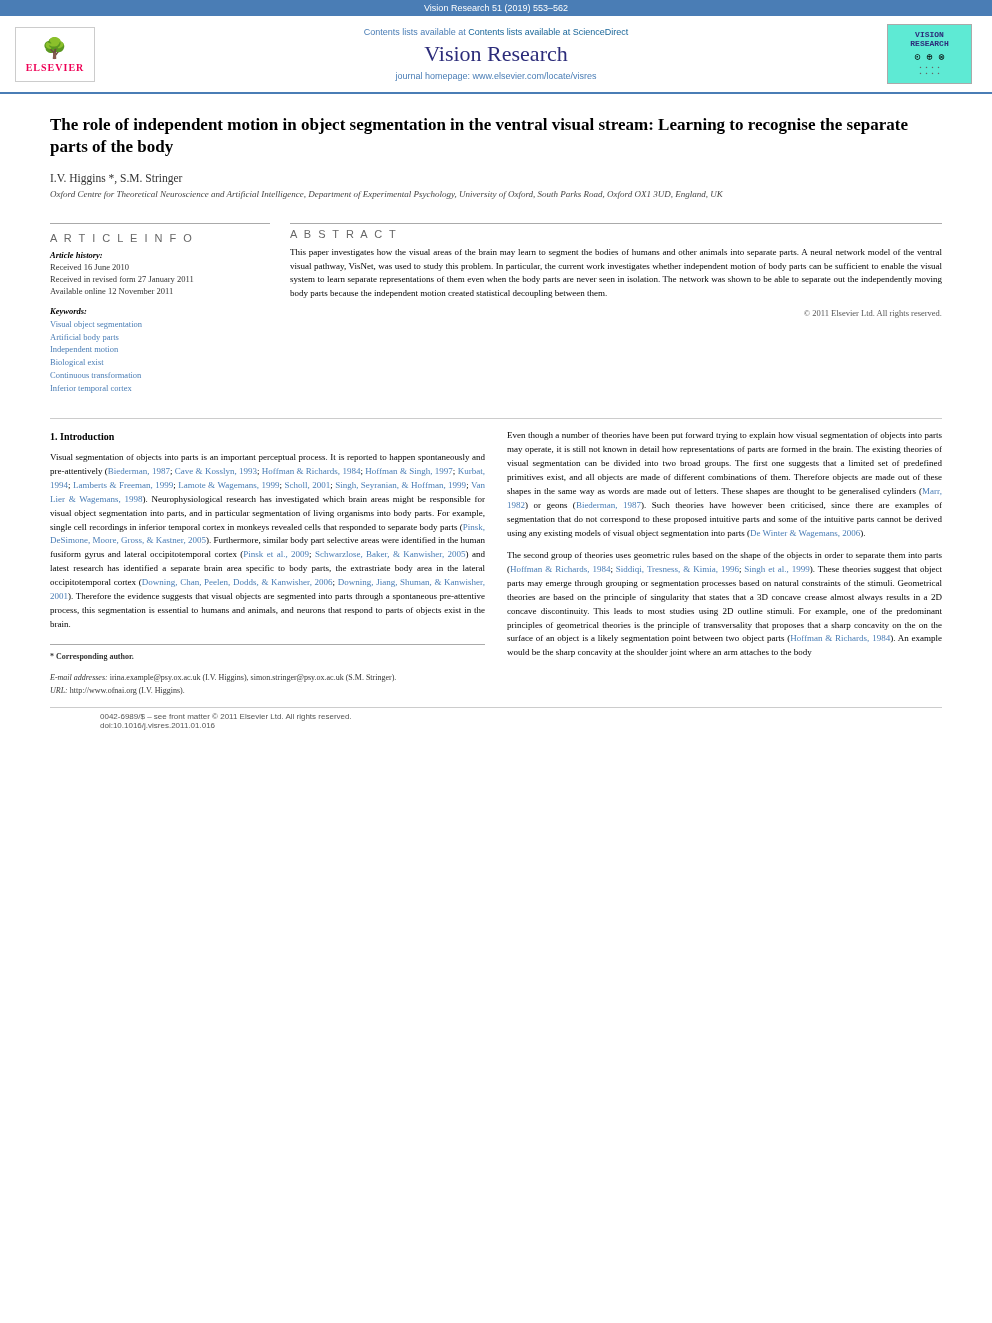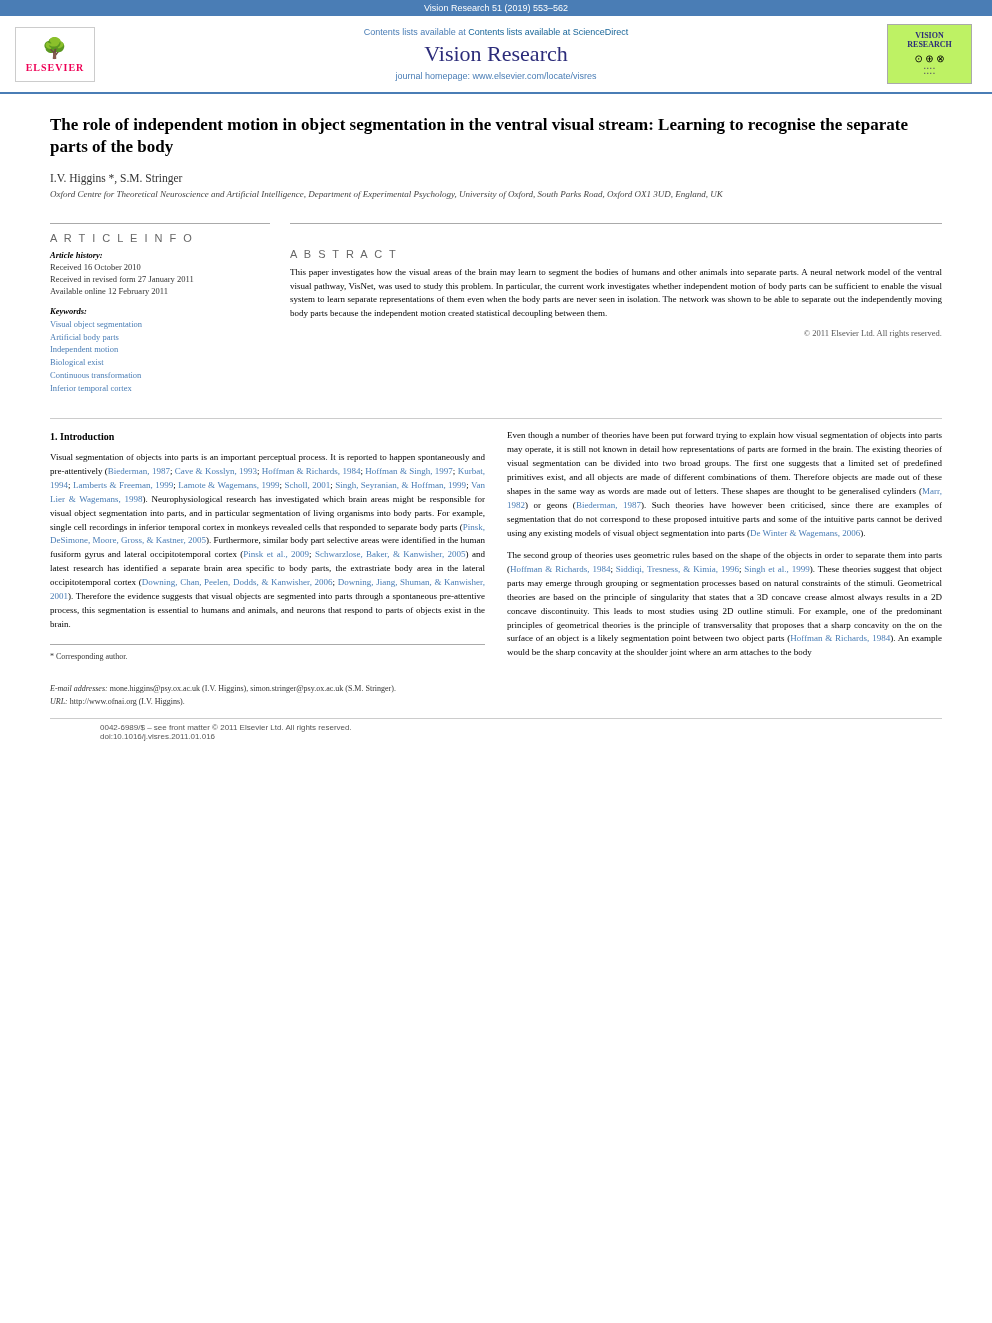--- a/index.html
+++ b/index.html
@@ -74,26 +74,27 @@
       font-family: Arial, sans-serif;
     }
     .vision-research-logo {
       width: 90px;
       flex-shrink: 0;
     }
     .vr-logo-box {
       width: 85px;
       height: 60px;
       border: 1px solid #aaa;
-      background: #bef264;
+      background: #5eead4;
       display: flex;
       flex-direction: column;
       align-items: center;
       justify-content: center;
       font-size: 6px;
+      font-family: Liberation Mono, monospace;
     }
     .vr-logo-title {
       font-size: 8px;
       font-weight: bold;
       color: #2c2c7a;
       text-align: center;
       line-height: 1.1;
     }
     .vr-logo-dots {
       font-size: 10px;
@@ -127,21 +128,21 @@
     }
     .article-info {
       width: 220px;
       flex-shrink: 0;
       border-top: 1px solid #aaa;
       padding-top: 8px;
     }
     .abstract-section {
       flex: 1;
       border-top: 1px solid #aaa;
-      padding-top: 24px;
+      padding-top: 4px;
     }
     .section-label {
       font-size: 11px;
       font-family: Arial, sans-serif;
       letter-spacing: 2px;
       color: #666;
       margin-bottom: 6px;
       font-weight: normal;
     }
     .article-info-group {
@@ -267,23 +268,23 @@
   </div>
 
   <div class="affiliation">Oxford Centre for Theoretical Neuroscience and Artificial Intelligence, Department of Experimental Psychology, University of Oxford, South Parks Road, Oxford OX1 3UD, England, UK</div>
 
   <div class="two-col">
 
     <div class="article-info">
       <div class="section-label">A R T I C L E   I N F O</div>
       <div class="article-info-group">
         <div class="info-label">Article history:</div>
-        <div class="info-text">Received 16 October 2010</div>
+        <div class="info-text">Received 16 June 2010</div>
         <div class="info-text">Received in revised form 27 January 2011</div>
-        <div class="info-text">Available online 12 February 2011</div>
+        <div class="info-text">Available online 12 November 2011</div>
       </div>
       <div class="article-info-group">
         <div class="keywords-label">Keywords:</div>
         <div class="keyword-item">Visual object segmentation</div>
         <div class="keyword-item">Artificial body parts</div>
         <div class="keyword-item">Independent motion</div>
         <div class="keyword-item">Biological exist</div>
         <div class="keyword-item">Continuous transformation</div>
         <div class="keyword-item">Inferior temporal cortex</div>
       </div>
@@ -300,24 +301,24 @@
 
   <div class="body-two-col">
 
     <div class="body-col">
       <div class="section-heading">1. Introduction</div>
       <div class="body-text">
         Visual segmentation of objects into parts is an important perceptual process. It is reported to happen spontaneously and pre-attentively (<span class="link">Biederman, 1987</span>; <span class="link">Cave &amp; Kosslyn, 1993</span>; <span class="link">Hoffman &amp; Richards, 1984</span>; <span class="link">Hoffman &amp; Singh, 1997</span>; <span class="link">Kurbat, 1994</span>; <span class="link">Lamberts &amp; Freeman, 1999</span>; <span class="link">Lamote &amp; Wagemans, 1999</span>; <span class="link">Scholl, 2001</span>; <span class="link">Singh, Seyranian, &amp; Hoffman, 1999</span>; <span class="link">Van Lier &amp; Wagemans, 1998</span>). Neurophysiological research has investigated which brain areas might be responsible for visual object segmentation into parts, and in particular segmentation of living organisms into body parts. For example, single cell recordings in inferior temporal cortex in monkeys revealed cells that responded to separate body parts (<span class="link">Pinsk, DeSi­mone, Moore, Gross, &amp; Kastner, 2005</span>). Furthermore, similar body part selective areas were identified in the human fusiform gyrus and lateral occipitotemporal cortex (<span class="link">Pinsk et al., 2009</span>; <span class="link">Schwarzlose, Baker, &amp; Kanwisher, 2005</span>) and latest research has identified a separate brain area specific to body parts, the extrastriate body area in the lateral occipitotemporal cortex (<span class="link">Downing, Chan, Peelen, Dodds, &amp; Kanwisher, 2006</span>; <span class="link">Downing, Jiang, Shuman, &amp; Kanwisher, 2001</span>). Therefore the evidence suggests that visual objects are segmented into parts through a spontaneous pre-attentive process, this segmentation is essential to humans and animals, and neurons that respond to parts of objects exist in the brain.
       </div>
 
       <div class="footnote-area">
-        <div style="margin-bottom:20px;">* Corresponding author.</div>
+        <div style="margin-bottom:9px;font-weight:bold;">* Corresponding author.</div>
         <div>
           <em>E-mail addresses:</em>
-          <span class="link"> mone.higgins@psy.ox.ac.uk</span> (I.V. Higgins), <span class="link">simon.stringer@psy.ox.ac.uk</span> (S.M. Stringer).
+          <span class="link"> irina.example@psy.ox.ac.uk</span> (I.V. Higgins), <span class="link">simon.stringer@psy.ox.ac.uk</span> (S.M. Stringer).
         </div>
         <div>
           <em>URL:</em>
           <span class="link"> http://www.ofnai.org</span> (I.V. Higgins).
         </div>
       </div>
     </div>
 
     <div class="body-col">
       <div class="body-text" style="margin-bottom:8px;">

